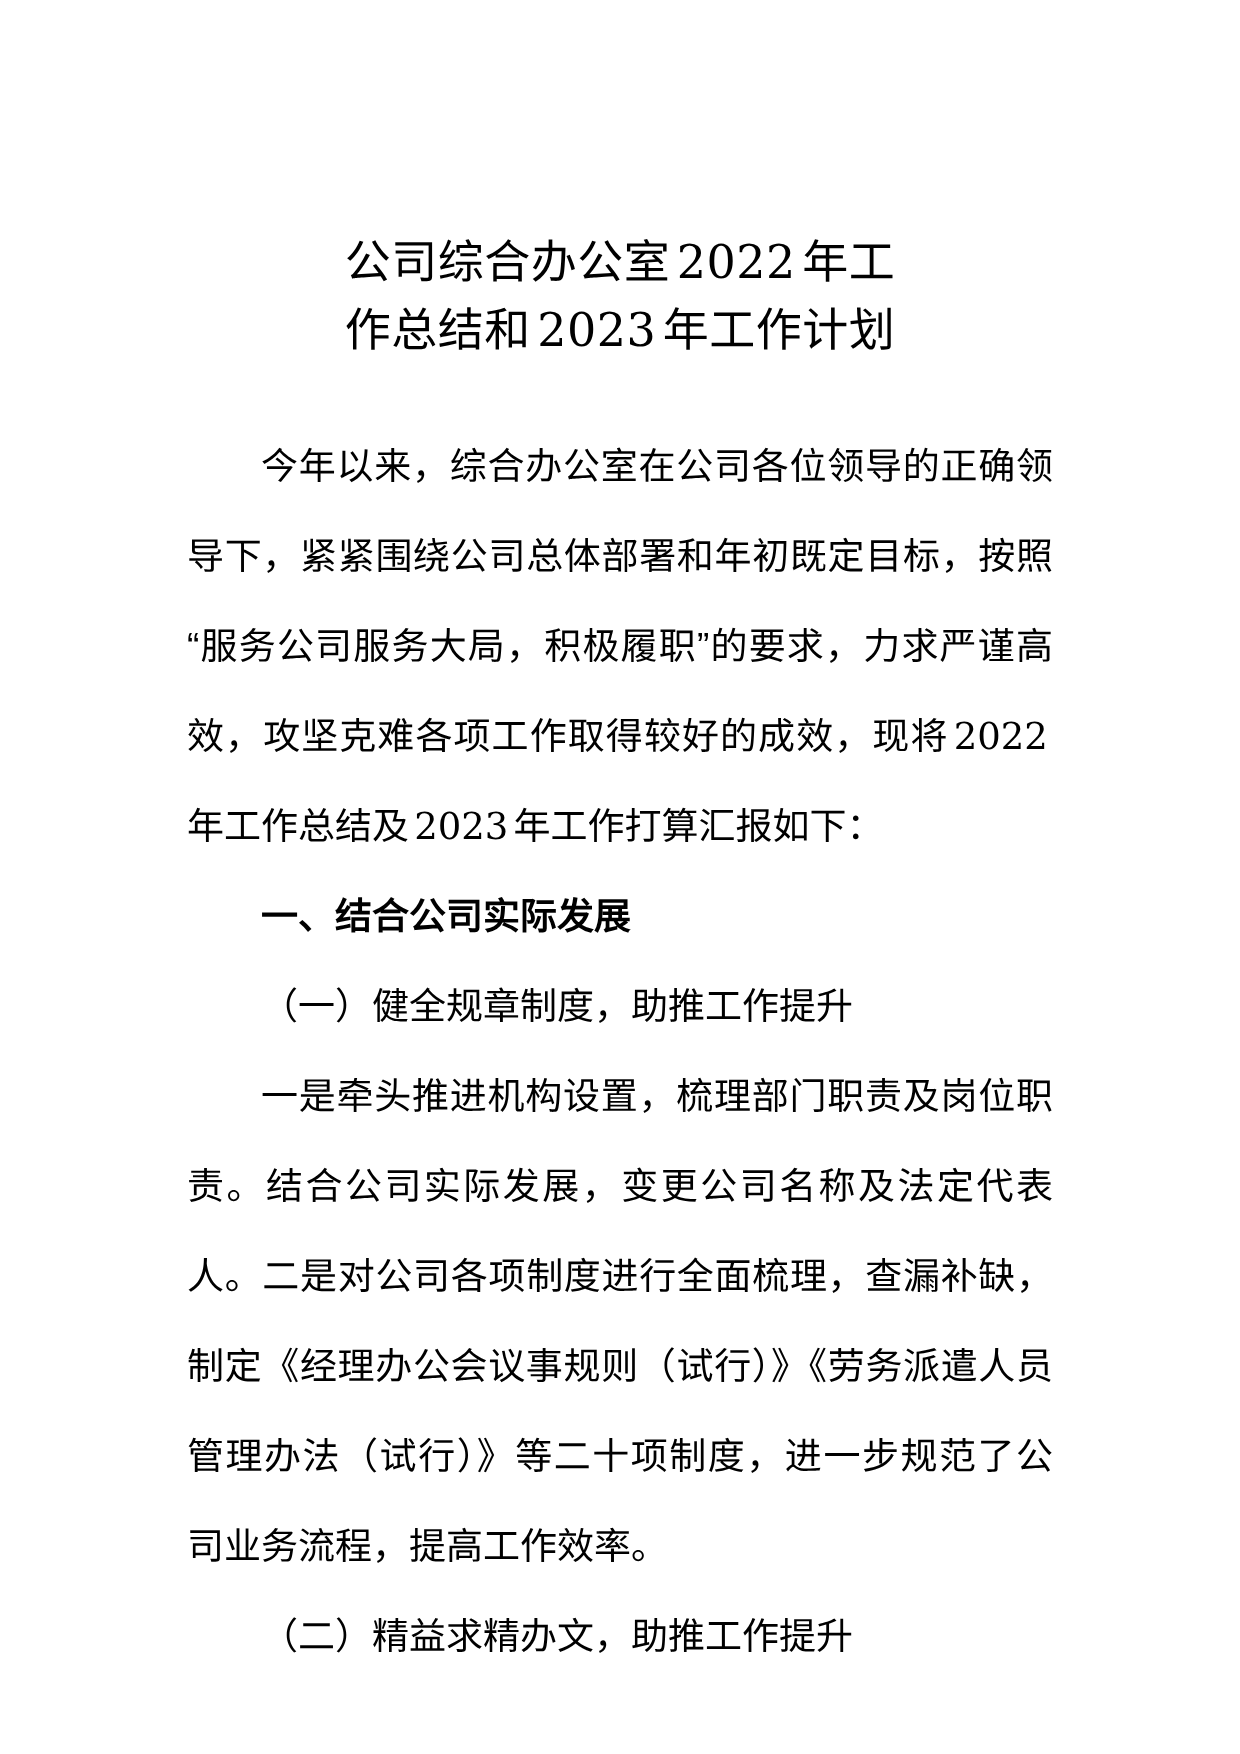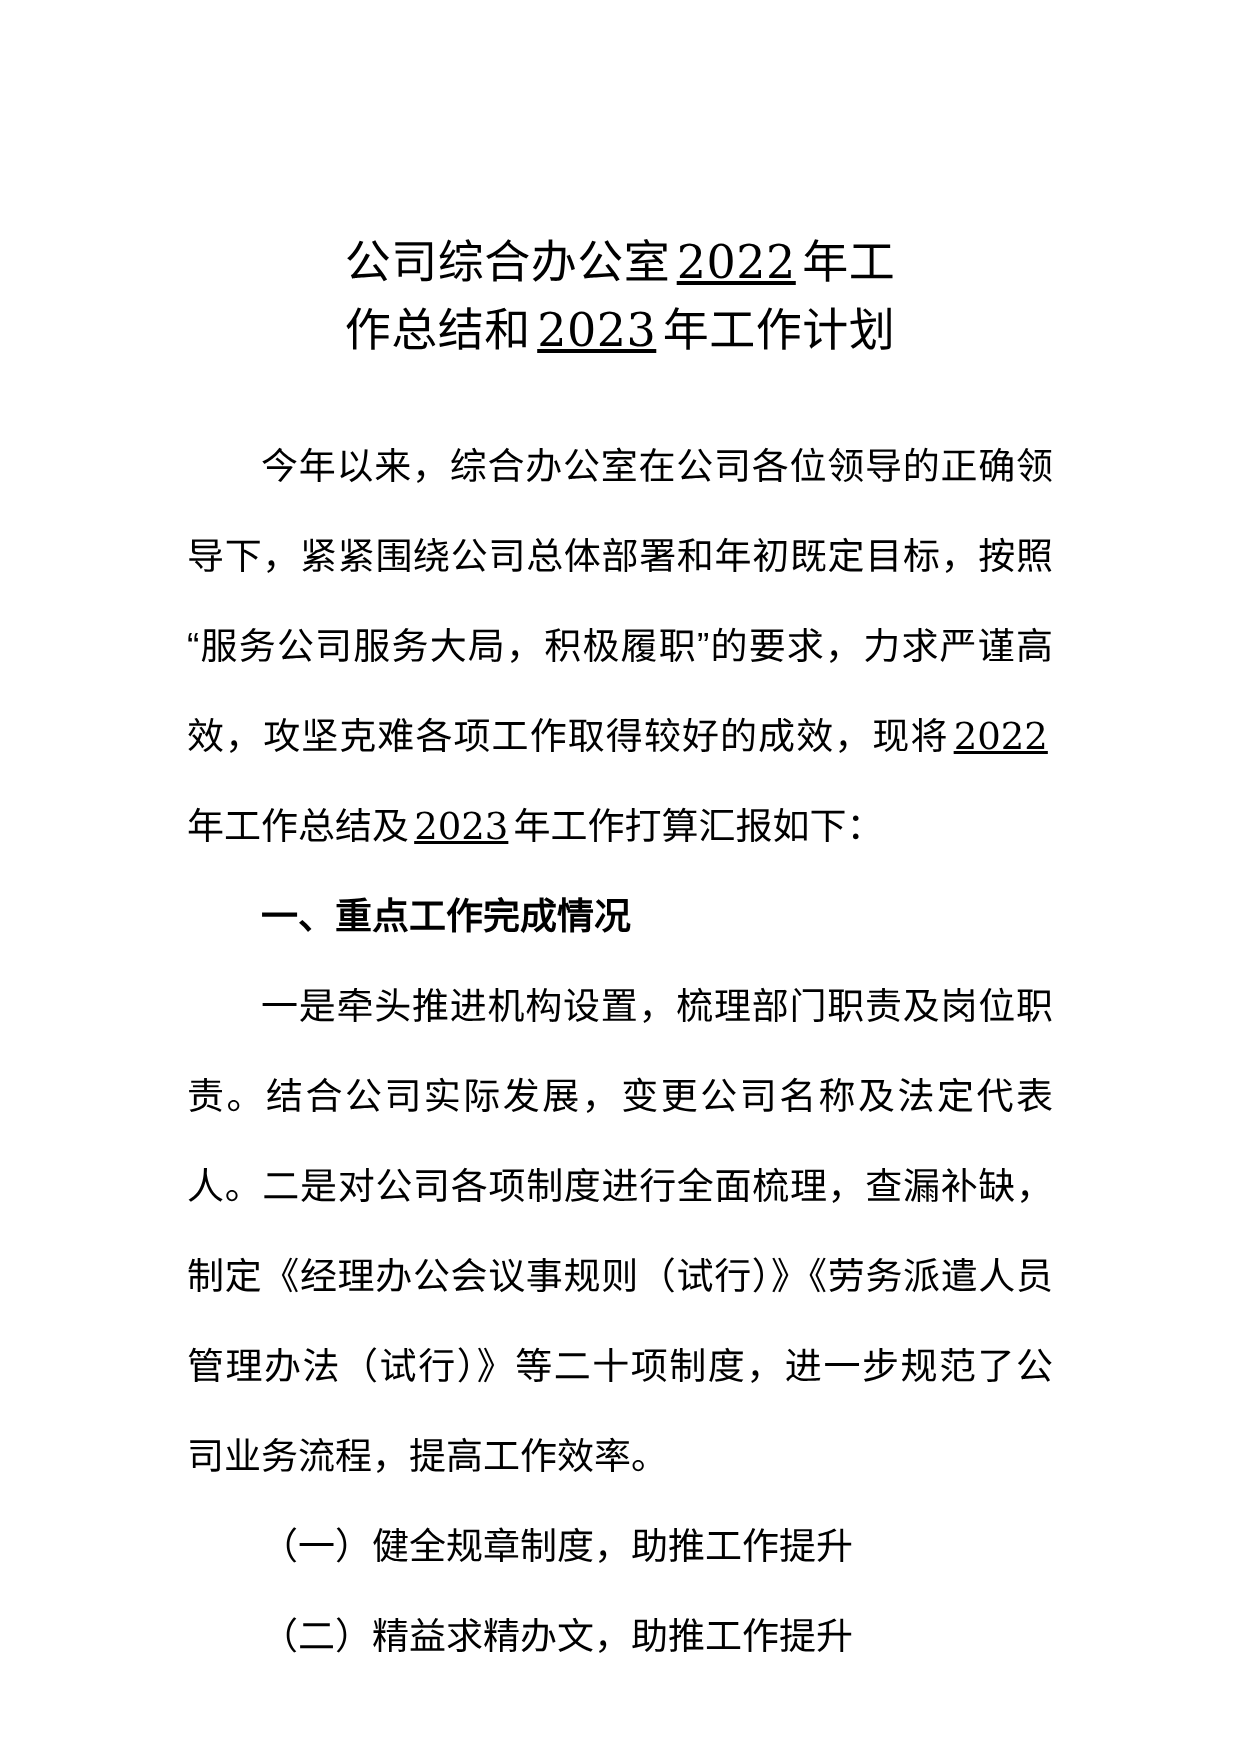--- a/index.html
+++ b/index.html
@@ -43,34 +43,33 @@
   .para.h1 {
     font-weight: 700;
   }
   .para.h2 {
     font-weight: 400;
   }
   
   .num {
     font-family: "DejaVu Serif", "Liberation Serif", serif;
     margin: 4px 0.14em;
-    text-decoration: underline;
   }
 </style>
 </head>
 <body>
 
 <div class="page">
 
   <h1 class="doc-title">公司综合办公室<span class="num">2022</span>年工作总结和<span class="num">2023</span>年工作计划</h1>
 
   <p class="para first">今年以来，综合办公室在公司各位领导的正确领导下，紧紧围绕公司总体部署和年初既定目标，按照“服务公司服务大局，积极履职”的要求，力求严谨高效，攻坚克难各项工作取得较好的成效，现将<span class="num">2022</span>年工作总结及<span class="num">2023</span>年工作打算汇报如下：</p>
 
-  <p class="para h1">一、重点工作完成情况</p>
+  <p class="para h1">一、结合公司实际发展</p>
+
+  <p class="para h2">（一）健全规章制度，助推工作提升</p>
 
   <p class="para">一是牵头推进机构设置，梳理部门职责及岗位职责。结合公司实际发展，变更公司名称及法定代表人。二是对公司各项制度进行全面梳理，查漏补缺，制定《经理办公会议事规则（试行）》《劳务派遣人员管理办法（试行）》等二十项制度，进一步规范了公司业务流程，提高工作效率。</p>
-
-  <p class="para h2">（一）健全规章制度，助推工作提升</p>
 
   <p class="para h2">（二）精益求精办文，助推工作提升</p>
 
 
 </div>
 
 </body></html>

